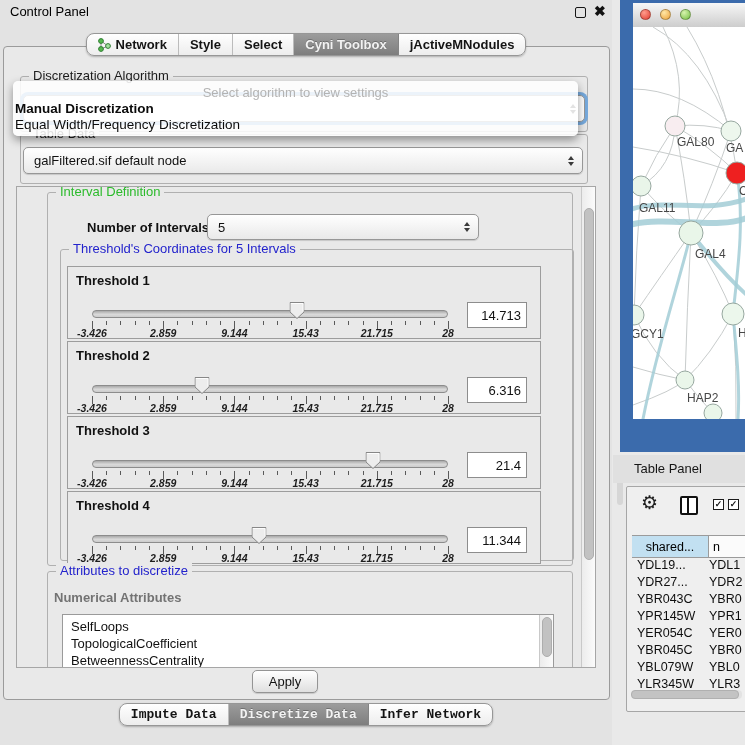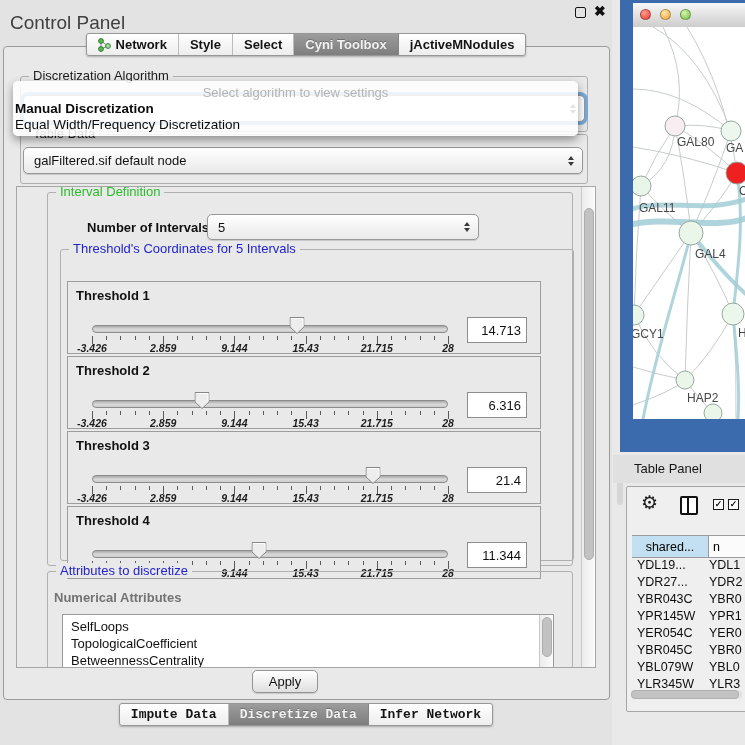--- a/index.html
+++ b/index.html
@@ -1,26 +1,26 @@
 <!DOCTYPE html>
 <html><head>
 <meta charset="utf-8">
 <style>
   html,body{margin:0;padding:0;}
   body{font-family:"Liberation Sans",sans-serif;background:#e7e7e7;}
   .screen{position:relative;width:745px;height:745px;overflow:hidden;background:#e9e9e9;}
   
   .cwin{position:absolute;left:0;top:0;width:612px;height:745px;background:#e3e3e3;}
-  .titlebar-text{position:absolute;left:10px;top:12px;font-size:19px;color:#404040;}
+  .titlebar-text{position:absolute;left:10px;top:4px;font-size:13px;color:#000000;}
   .float-ico{position:absolute;left:575px;top:7px;width:9px;height:9px;border:1.6px solid #161616;border-radius:2px;background:transparent;}
   .close-ico{position:absolute;left:594px;top:3px;font-size:14px;font-weight:700;color:#111;}
   .main-panel{position:absolute;left:3px;top:46px;width:605px;height:652px;border:1px solid #9b9b9b;border-radius:4px;background:#e9e9e9;}
   
   .tabrow{position:absolute;left:0;width:612px;display:flex;justify-content:center;z-index:20;}
-  .seg{display:inline-flex;border:1px solid #979797;border-radius:3px;background:linear-gradient(#ffffff,#ededed);box-shadow:0 1px 2px rgba(0,0,0,.25);overflow:hidden;}
+  .seg{display:inline-flex;border:1px solid #979797;border-radius:8px;background:linear-gradient(#ffffff,#ededed);box-shadow:0 1px 2px rgba(0,0,0,.25);overflow:hidden;}
   .seg .tab{display:flex;align-items:center;gap:5px;padding:3px 11px;font-size:13px;font-weight:700;color:#141414;border-right:1px solid #bcbcbc;white-space:nowrap;}
   .seg .tab:last-child{border-right:none;}
   .seg .tab.sel{background:linear-gradient(#9c9c9c,#7e7e7e);color:#f2f2f2;text-shadow:0 -1px 0 rgba(0,0,0,.25);border-right-color:#848484;}
   
   .grp{position:absolute;border:1px solid #b0b0b0;border-radius:3px;}
   .grp .lg{position:absolute;top:-9px;left:8px;background:#e9e9e9;padding:0 4px;font-size:13px;white-space:nowrap;}
   .lg.green{color:#2cbb2c;} .lg.blue{color:#2323cc;} .lg.plain{color:#1c1c1c;}
   
   .combo{position:absolute;border:1px solid #979797;border-radius:5px;background:linear-gradient(#ffffff,#e9e9e9);box-shadow:0 1px 1px rgba(0,0,0,.15);font-size:13px;color:#111;display:flex;align-items:center;padding:0 24px 0 10px;box-sizing:border-box;}
   .spin{position:absolute;right:8px;top:50%;transform:translateY(-50%);display:flex;flex-direction:column;gap:2px;}
@@ -30,21 +30,21 @@
   .popup{position:absolute;left:13px;top:81px;width:565px;height:55px;background:rgba(255,255,255,.86);border-radius:5px;box-shadow:0 4px 10px rgba(0,0,0,.4);z-index:40;}
   .popup .hint{position:absolute;left:0;right:0;top:4px;text-align:center;color:#b3b3b3;font-size:13px;}
   .popup .opt{position:absolute;left:2px;right:2px;height:16px;font-size:13.5px;color:#0c0c0c;white-space:nowrap;}
   
   .focusring{box-shadow:0 0 0 3px #76a9dc;background:#fff;}
   
   .spane{position:absolute;left:16px;top:186px;width:578px;height:480px;border:1px solid #a6a6a6;background:#e9e9e9;overflow:hidden;}
   .vsb{position:absolute;right:0;top:0;bottom:0;width:13px;background:linear-gradient(to right,#ececec,#fbfbfb);border-left:1px solid #c9c9c9;}
   .thumb{position:absolute;background:#c2c2c2;border:1px solid #adadad;border-radius:5px;}
   
-  .thr-panel{position:absolute;left:6px;width:472px;height:71px;border:1px solid #9d9d9d;background:#e9e9e9;margin-top:15px;}
+  .thr-panel{position:absolute;left:6px;width:472px;height:71px;border:1px solid #9d9d9d;background:#e9e9e9;}
   .thr-label{position:absolute;left:8px;top:6px;font-size:13px;font-weight:700;color:#111;}
   .slzone{position:absolute;left:24px;top:0;width:356px;height:71px;}
   .track{position:absolute;left:0;right:0;top:43px;height:6px;border:1px solid #8c8c8c;border-radius:4px;background:linear-gradient(#a9a9a9,#dadada 55%,#cccccc);}
   .knob{position:absolute;top:35px;transform:translateX(-50%);}
   .tick{position:absolute;top:54px;width:1px;background:#5a5a5a;}
   .albl{position:absolute;top:60px;transform:translateX(-50%);font-size:10.5px;font-weight:700;color:#1d1d1d;white-space:nowrap;font-style:italic;}
   .vbox{position:absolute;left:399px;top:35px;width:60px;height:26px;background:#fff;border:1px solid #8d8d8d;font-size:13px;color:#111;display:flex;align-items:center;justify-content:flex-end;padding-right:5px;box-sizing:border-box;}
   
   .lst{position:absolute;background:#fff;border:1px solid #9a9a9a;overflow:hidden;}
   .lst .it{font-size:13px;line-height:17px;padding-left:8px;color:#111;white-space:nowrap;}

